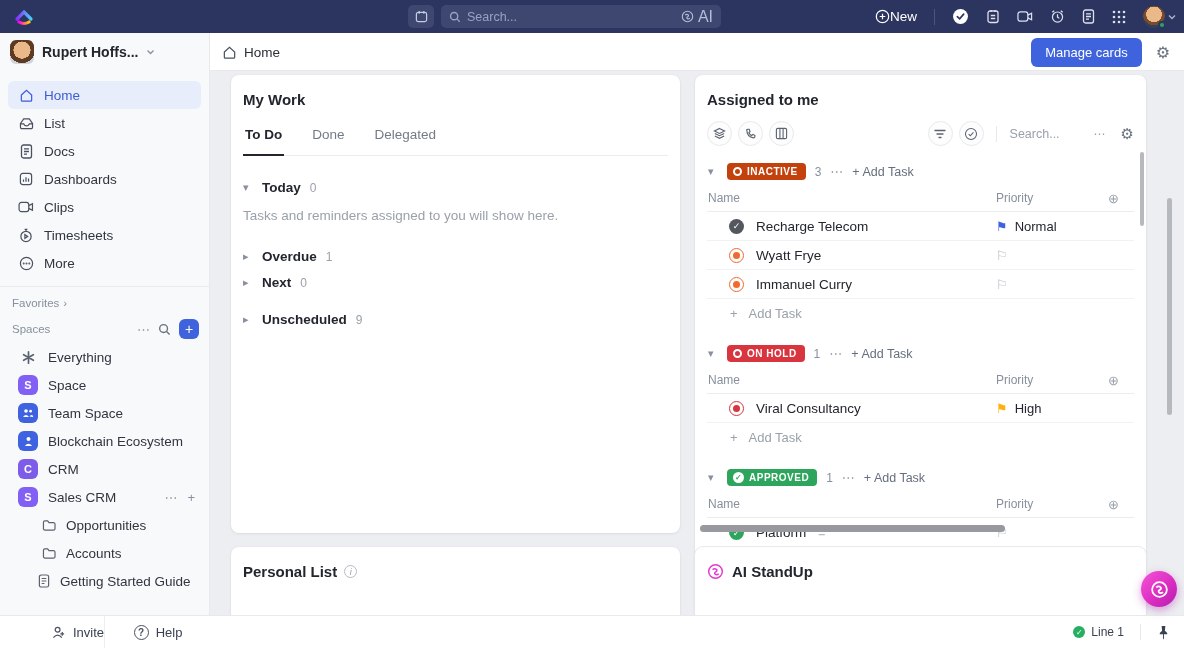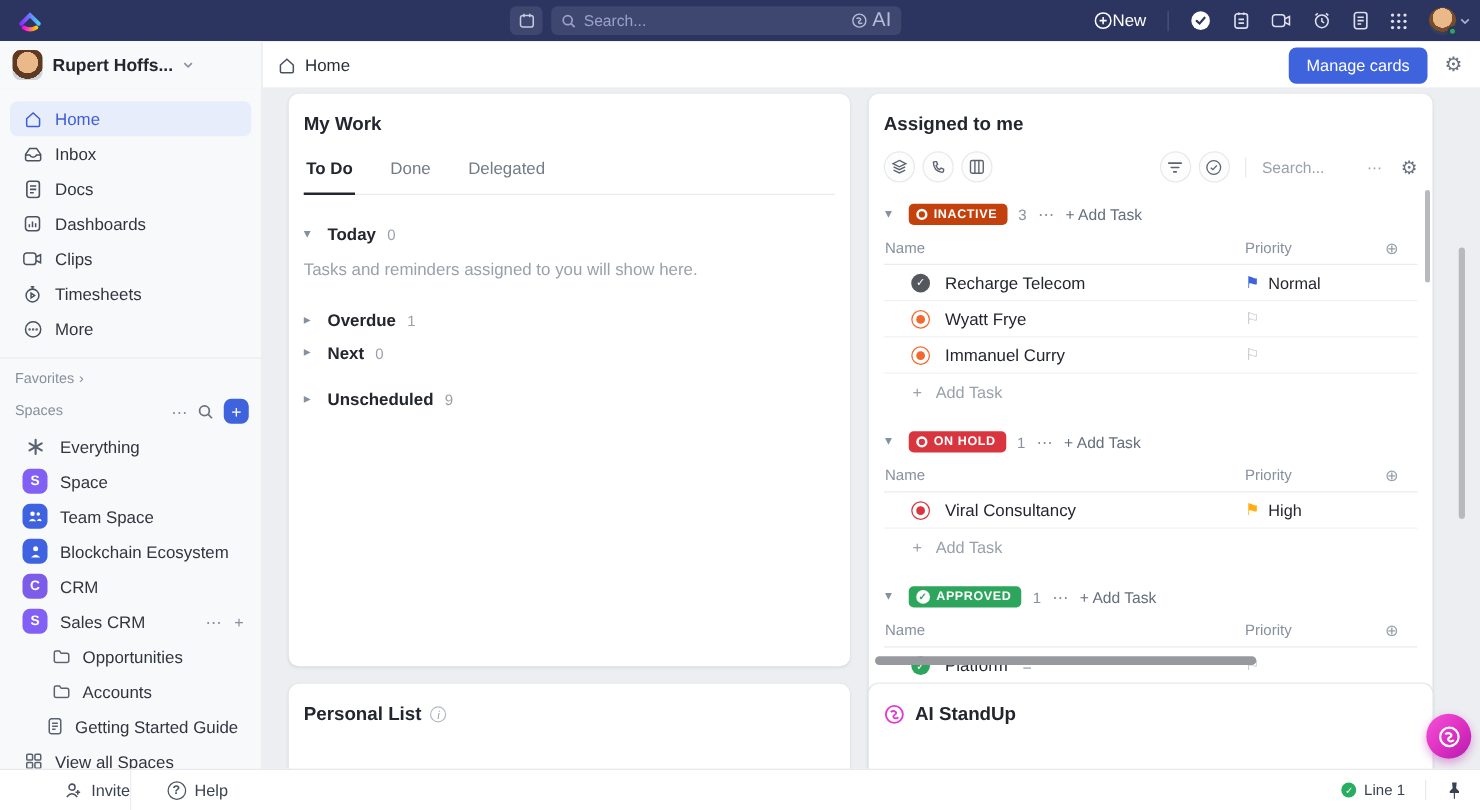--- a/index.html
+++ b/index.html
@@ -277,21 +277,21 @@
         </svg>
       </span>
     <span>Home</span>
   </div>
   <div class="nav-item">
     <span class="ni">
         <svg width="15" height="13" viewBox="0 0 16 14" fill="none" stroke="currentColor" stroke-width="1.3">
           <path d="M1.5 7 L5 2 h6 L14.5 7 V11 a1.5 1.5 0 0 1 -1.5 1.5 H3 A1.5 1.5 0 0 1 1.5 11 Z M1.5 7.5 h3.5 q1 2 3 2 t3 -2 h3.5"></path>
         </svg>
       </span>
-    <span>Inbox</span>
+    <span>List</span>
   </div>
   <div class="nav-item">
     <span class="ni">
         <svg width="13" height="15" viewBox="0 0 13 15" fill="none" stroke="currentColor" stroke-width="1.3">
           <rect x="1.5" y="1" width="10" height="13" rx="2"></rect>
           <path d="M4 4.8 h5 M4 7.5 h5 M4 10.2 h3"></path>
         </svg>
       </span>
     <span>Docs</span>
   </div>
@@ -411,29 +411,20 @@
         <path d="M1.5 3.5 a1.5 1.5 0 0 1 1.5 -1.5 h3 l1.5 2 h5 a1.5 1.5 0 0 1 1.5 1.5 v5 a1.5 1.5 0 0 1 -1.5 1.5 h-9.5 a1.5 1.5 0 0 1 -1.5 -1.5 Z"></path>
       </svg>
     <span>Accounts</span>
   </div>
   <div class="child-item" style="padding-left:30px;">
     <svg width="12" height="14" viewBox="0 0 13 15" fill="none" stroke="#5a6270" stroke-width="1.3">
         <rect x="1.5" y="1" width="10" height="13" rx="2"></rect>
         <path d="M4 4.8 h5 M4 7.5 h5 M4 10.2 h3"></path>
       </svg>
     <span>Getting Started Guide</span>
-  </div>
-  <div class="child-item" style="padding-left:12px;">
-    <svg width="14" height="14" viewBox="0 0 15 15" fill="none" stroke="#5a6270" stroke-width="1.3">
-        <rect x="1.5" y="1.5" width="5" height="5" rx="1"></rect>
-        <rect x="8.5" y="1.5" width="5" height="5" rx="1"></rect>
-        <rect x="1.5" y="8.5" width="5" height="5" rx="1"></rect>
-        <rect x="8.5" y="8.5" width="5" height="5" rx="1"></rect>
-      </svg>
-    <span>View all Spaces</span>
   </div>
 </aside>
 
 <main class="content">
 
   <section class="card card-mywork">
     <div class="mw-pad">
       <div class="card-title">My Work</div>
       <div class="tabs">
         <span class="tab active">To Do</span>

